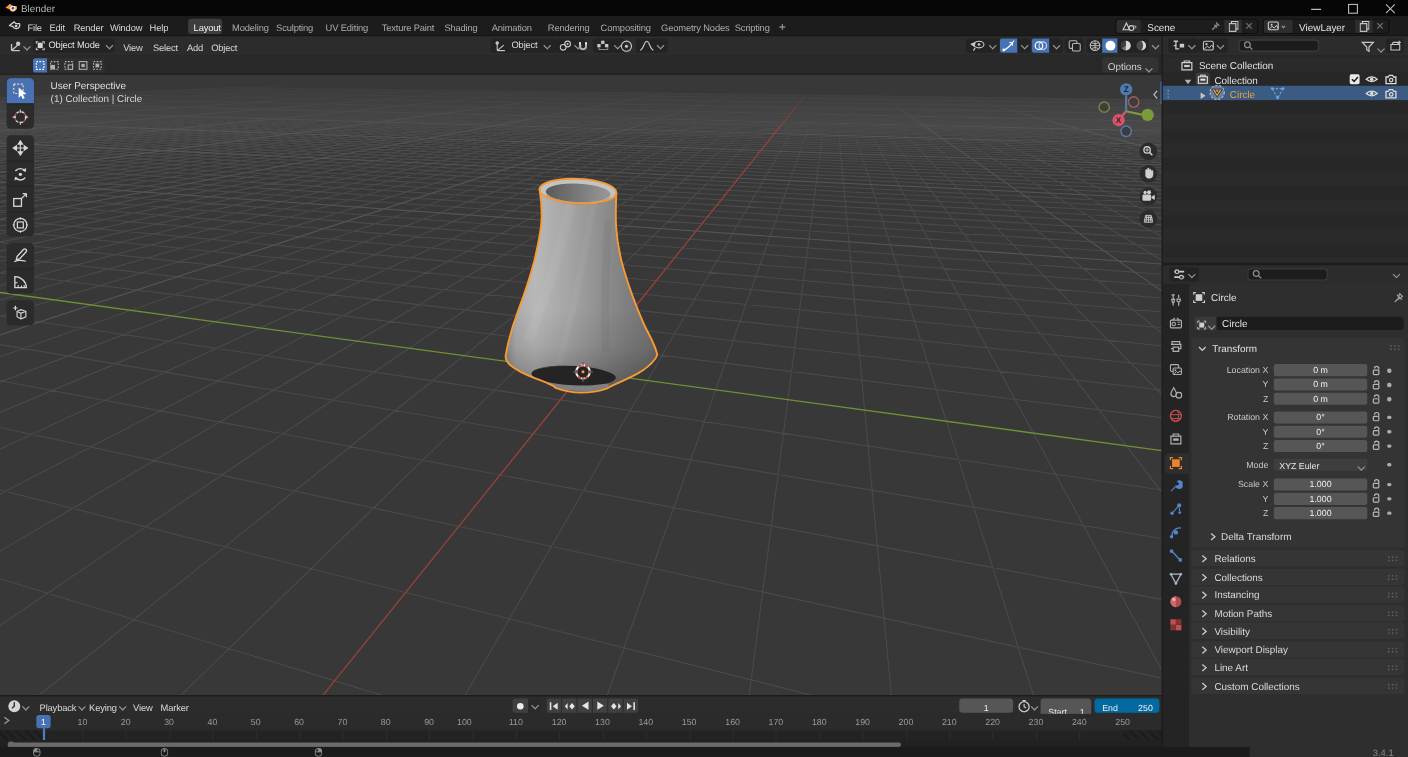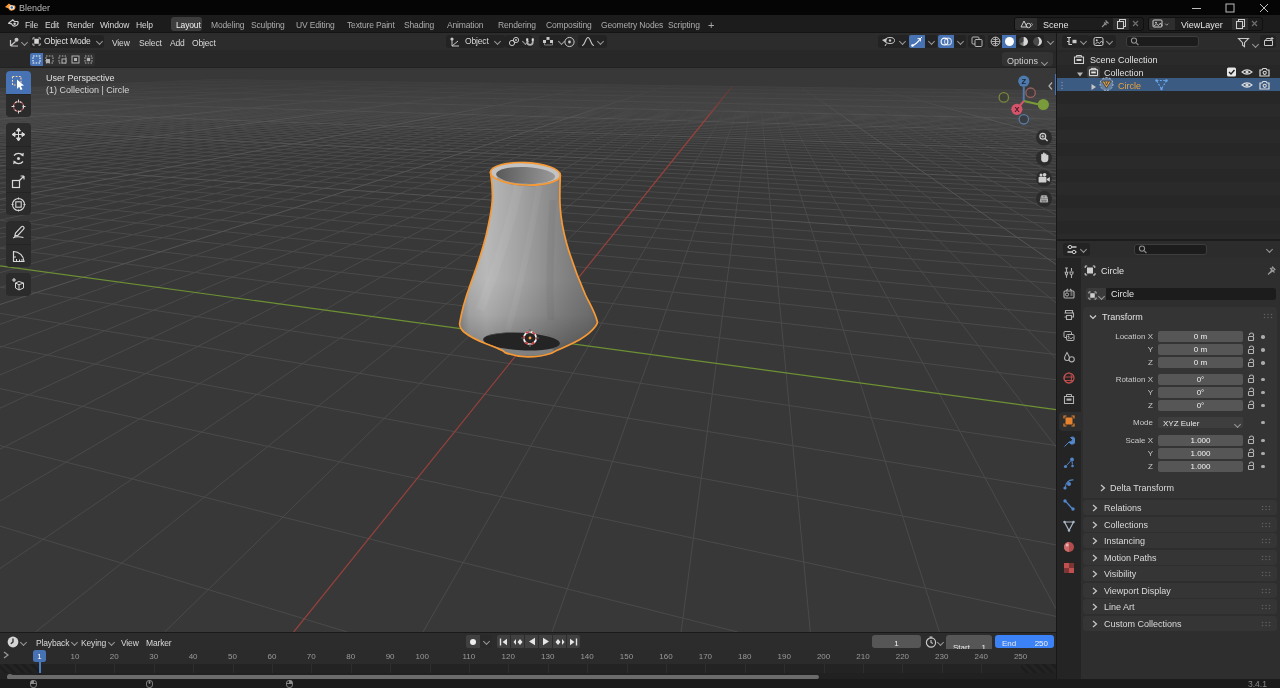--- a/index.html
+++ b/index.html
@@ -989,21 +989,21 @@
     </div>
  <svg class="ab" style="left:925px;top:3px" width="12" height="12" viewBox="0 0 12 12">
       <circle cx="6" cy="6.5" r="4.6" fill="none" stroke="#c8c8c8" stroke-width="1.2"></circle>
       <path d="M6 4 V6.5 L7.8 7.5 M4.5 1 h3 M6 1 v1.5" stroke="#c8c8c8" stroke-width="1.1" fill="none"></path>
     </svg>
  <div class="chev ab" style="left:937px;top:6px"></div>
  <div class="ab row" style="left:946px;top:2px;width:46px;height:17px;background:#565656;border-radius:3px">
       <span class="t8" style="margin-left:7px;color:#e8e8e8">Start</span>
       <span class="t8" style="margin-left:auto;margin-right:6px;color:#f2f2f2">1</span>
     </div>
- <div class="ab row" style="left:995px;top:2px;width:59px;height:13px;background:#3b82f6;border-radius:3px">
+ <div class="ab row" style="left:995px;top:2px;width:59px;height:13px;background:#0369a1;border-radius:3px">
       <span class="t8" style="margin-left:7px;color:#e8e8e8">End</span>
       <span class="t8" style="margin-left:auto;margin-right:6px;color:#f2f2f2">250</span>
     </div>
 
  <div class="ab" style="left:0;top:16px;width:1057px;height:15px;background:#2b2b2b">
       <div class="ab" style="left:60.9px;top:3px;width:28px;text-align:center;font-size:8px;color:#9a9a9a">10</div>
       <div class="ab" style="left:100.3px;top:3px;width:28px;text-align:center;font-size:8px;color:#9a9a9a">20</div>
       <div class="ab" style="left:139.7px;top:3px;width:28px;text-align:center;font-size:8px;color:#9a9a9a">30</div>
       <div class="ab" style="left:179.1px;top:3px;width:28px;text-align:center;font-size:8px;color:#9a9a9a">40</div>
       <div class="ab" style="left:218.5px;top:3px;width:28px;text-align:center;font-size:8px;color:#9a9a9a">50</div>
@@ -1068,21 +1068,21 @@
   <div class="ab" style="left:7px;top:0.8px;width:6px;height:6px;background:#6b6b6b;border-radius:50%"></div>
  </div>
  <svg class="ab" style="left:2px;top:17px" width="8" height="10" viewBox="0 0 8 10">
       <path d="M2 2 l4 3 -4 3" stroke="#9a9a9a" stroke-width="1.2" fill="none"></path>
     </svg>
 </div>
 
 <div class="ab" style="left:1056px;top:33px;width:1px;height:646px;background:#181818"></div>
 <div class="ab" style="left:1057px;top:239px;width:223px;height:2px;background:#1c1c1c"></div>
 
-<div class="ab" style="left:0;top:679px;width:1280px;height:9px;background:#1b1b1b">
+<div class="ab" style="left:0;top:679px;width:1136px;height:9px;background:#1b1b1b">
  <svg class="ab" style="left:30px;top:1px" width="7" height="8" viewBox="0 0 7 8">
       <rect x="0.5" y="0.5" width="6" height="7" rx="2.6" fill="none" stroke="#8f8f8f" stroke-width="0.9"></rect>
       <path d="M0.5 3.5 h6 M3.5 0.5 v3" stroke="#8f8f8f" stroke-width="0.9"></path>
       <path d="M0.9 1 a2.6 2.6 0 0 1 2.6 -0.5 v3 h-3z" fill="#8f8f8f"></path>
     </svg>
  <svg class="ab" style="left:146px;top:1px" width="7" height="8" viewBox="0 0 7 8">
       <rect x="0.5" y="0.5" width="6" height="7" rx="2.6" fill="none" stroke="#8f8f8f" stroke-width="0.9"></rect>
       <rect x="2.6" y="1" width="1.8" height="2.8" rx="0.9" fill="#8f8f8f"></rect>
     </svg>
  <svg class="ab" style="left:286px;top:1px" width="7" height="8" viewBox="0 0 7 8">

